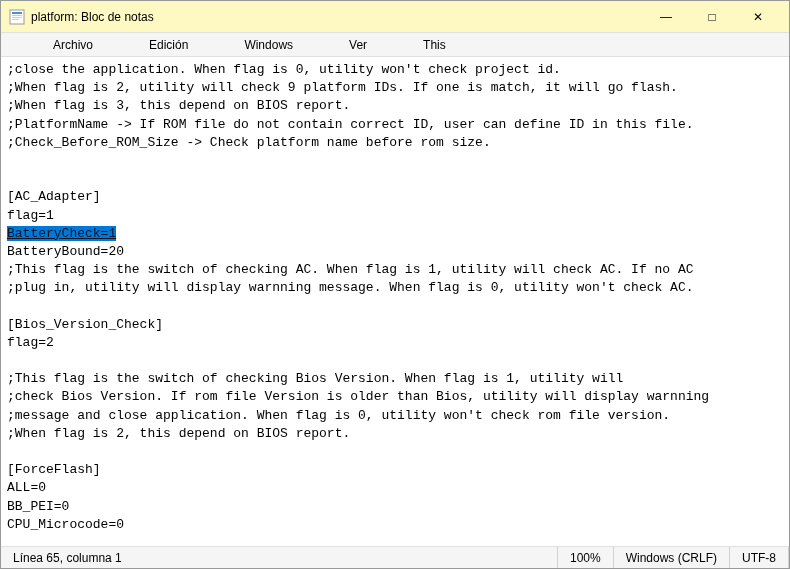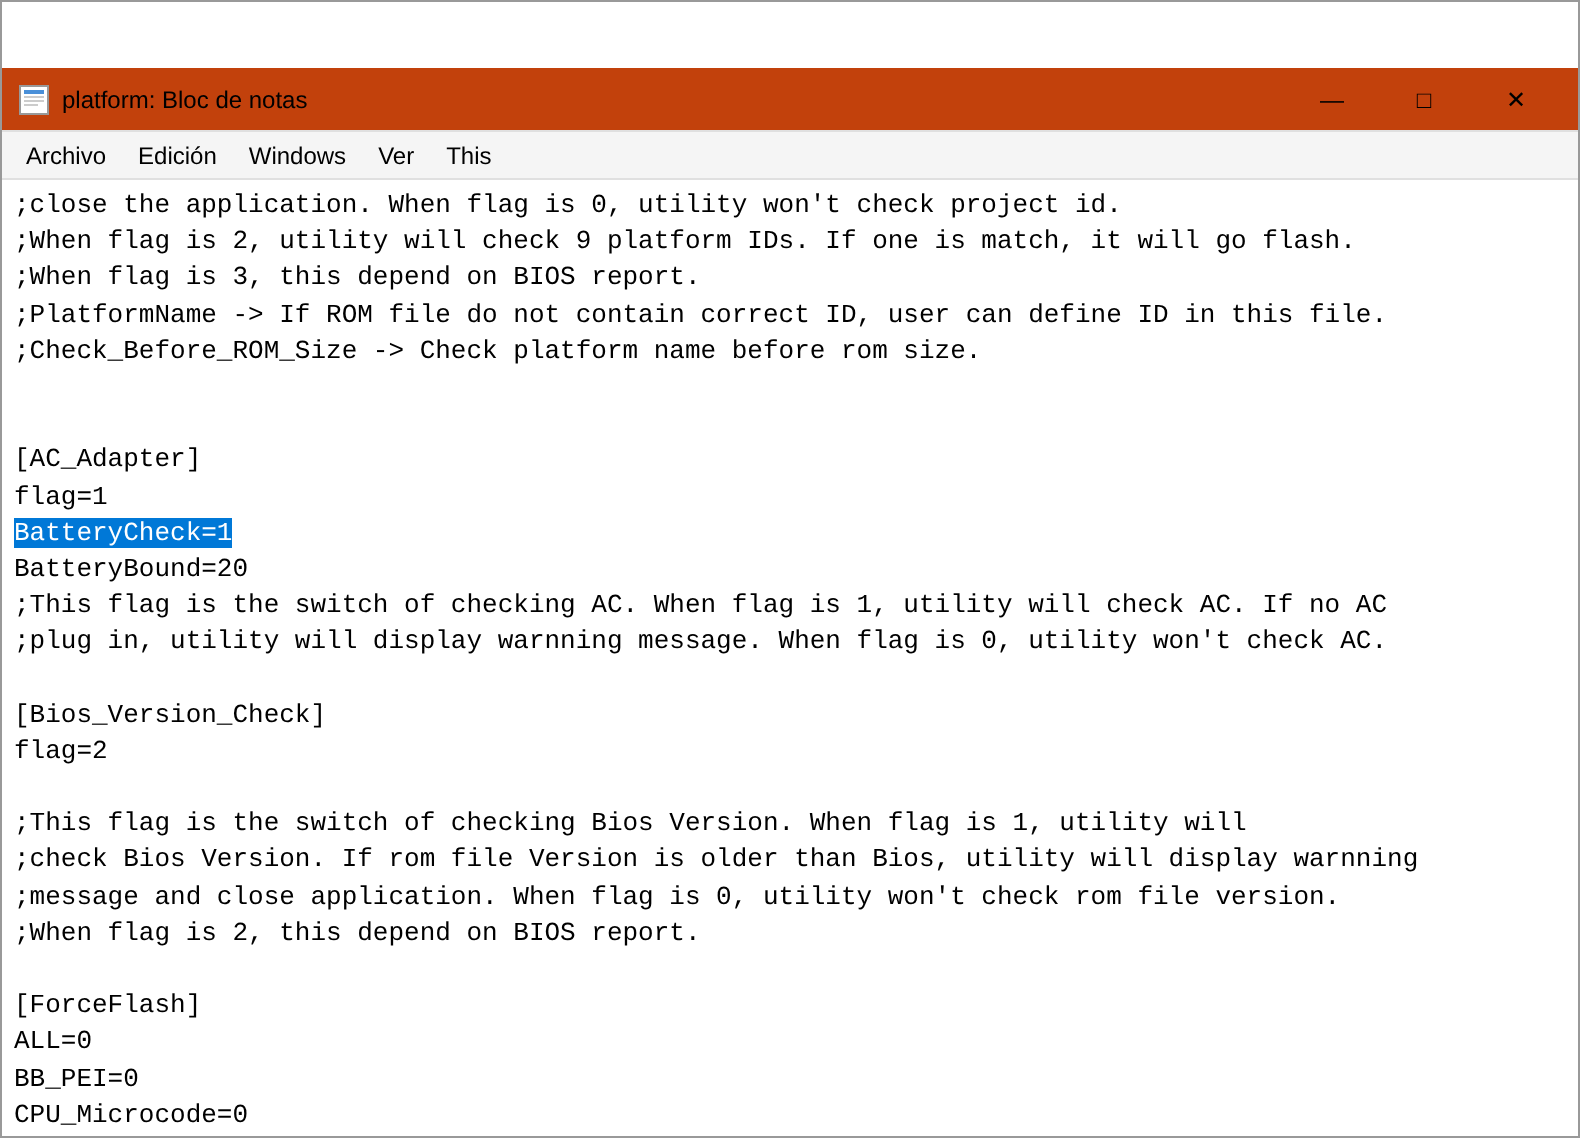--- a/index.html
+++ b/index.html
@@ -13,28 +13,27 @@
     }
     .window {
       width: 790px;
       height: 569px;
       display: flex;
       flex-direction: column;
       border: 1px solid #999;
       background: #fff;
     }
     .title-bar {
-      background: #c2410c;
+      background: #fef9c3;
       height: 32px;
       display: flex;
       align-items: center;
       padding: 0 8px;
       border-bottom: 1px solid #e0e0e0;
       user-select: none;
-      margin-top: 33px;
     }
     .title-bar-icon {
       width: 16px;
       height: 16px;
       margin-right: 6px;
       display: flex;
       align-items: center;
       justify-content: center;
     }
     .title-bar-icon svg {
@@ -71,20 +70,21 @@
       padding: 0 4px;
       background: #f5f5f5;
       border-bottom: 1px solid #e0e0e0;
       font-family: 'Segoe UI', sans-serif;
       font-size: 12px;
     }
     .menu-item {
       padding: 2px 8px;
       cursor: pointer;
       color: #000;
+      margin-left: 40px;
     }
     .editor-area {
       flex: 1;
       display: flex;
       overflow: hidden;
       background: #fff;
       justify-content: center;
     }
     .text-content {
       flex: 1;
@@ -104,21 +104,22 @@
     }
     .text-content::-webkit-scrollbar-track {
       background: #f0f0f0;
     }
     .text-content::-webkit-scrollbar-thumb {
       background: #c0c0c0;
       border: 1px solid #a0a0a0;
     }
     .highlight {
       background: #0078d7;
-      color: #ffffff;
+      color: #0f172a;
+      text-decoration: underline;
     }
     .status-bar {
       height: 22px;
       background: #f5f5f5;
       border-top: 1px solid #e0e0e0;
       display: flex;
       align-items: center;
       font-family: 'Segoe UI', sans-serif;
       font-size: 12px;
       color: #000;
@@ -188,13 +189,19 @@
 ;check Bios Version. If rom file Version is older than Bios, utility will display warnning
 ;message and close application. When flag is 0, utility won't check rom file version.
 ;When flag is 2, this depend on BIOS report.
 
 [ForceFlash]
 ALL=0
 BB_PEI=0
 CPU_Microcode=0</div>
   </div>
 
+  <div class="status-bar">
+    <div class="status-item">Línea 65, columna 1</div>
+    <div class="status-item">100%</div>
+    <div class="status-item">Windows (CRLF)</div>
+    <div class="status-item">UTF-8</div>
+  </div>
 </div>
 
 </body></html>

